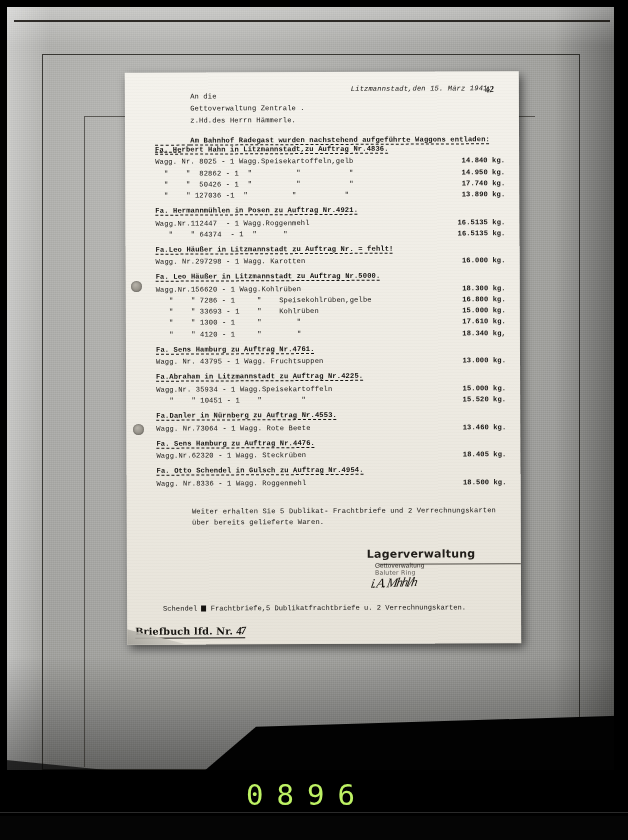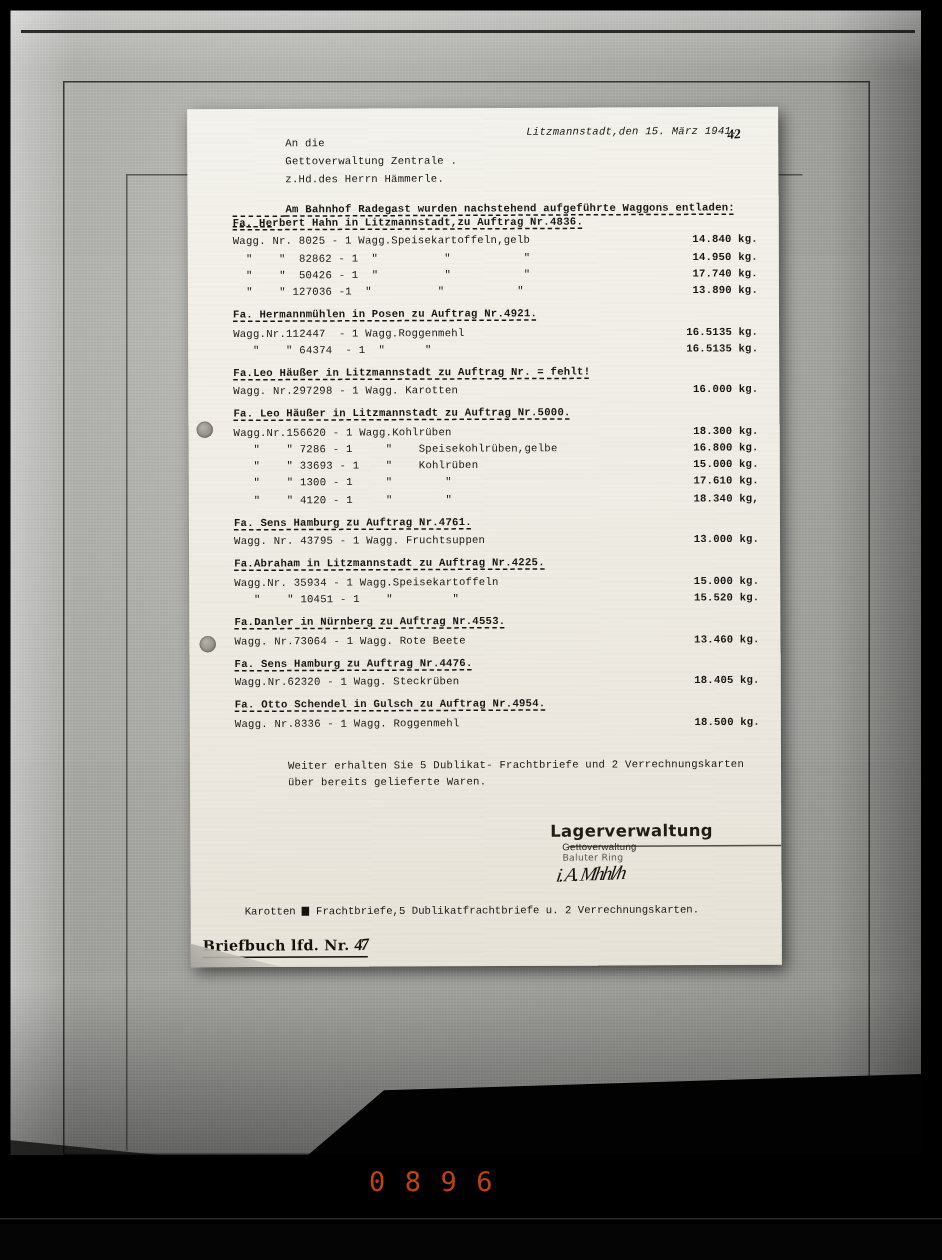--- a/index.html
+++ b/index.html
@@ -109,22 +109,22 @@
   .briefbuch .hand{font-family:"Liberation Serif",serif;font-style:italic;
     font-size:11px;letter-spacing:-1px;margin-left:3px;transform:rotate(-4deg);display:inline-block;}
 
   
   .hole{position:absolute;width:11px;height:11px;border-radius:50%;
     background:radial-gradient(circle at 40% 35%,#b7b3aa,#8f8b82 70%,#7d7a72 100%);
     box-shadow:inset 0 0 2px rgba(0,0,0,.5);}
 
   
   .framenum{position:absolute;left:246px;top:778px;
-    font-family:"DejaVu Sans Mono",monospace;font-size:18px;font-weight:400;
-    color:#c2410c;letter-spacing:13px;
+    font-family:"DejaVu Sans Mono",monospace;font-size:29px;font-weight:400;
+    color:#bef264;letter-spacing:13px;
     -webkit-text-stroke:0px;}
   .hairline{position:absolute;left:0;top:812px;width:628px;height:1px;background:#2a2a2a;}
   .caption{position:absolute;left:8px;top:818px;
     font-family:"DejaVu Sans",sans-serif;font-size:10.5px;font-weight:700;color:#f2f2f2;
     letter-spacing:.1px;}
   .blacktop{position:absolute;left:0;top:0;width:628px;height:7px;background:#000;}
   .blackleft{position:absolute;left:0;top:0;width:7px;height:780px;background:#000;}
   .blackright{position:absolute;right:0;top:0;width:14px;height:780px;background:#000;}
   .blackbot{position:absolute;left:0;top:770px;width:628px;height:46px;background:#000;}
 </style>
@@ -225,21 +225,21 @@
       <div class="l1">Lagerverwaltung</div>
       <div class="l2">Gettoverwaltung</div>
       <div class="l3">Baluter Ring</div>
       <div class="scribble">
         <span>i. A.</span>
         <span>Mhhl/h</span>
       </div>
     </div>
     <div class="sig-rule"></div>
 
-    <div class="anlagen"><span>Karotten </span><span class="blob"></span><span> Frachtbriefe,5 Dublikatfrachtbriefe u. 2 Verrechnungskarten.</span></div>
+    <div class="anlagen"><span>Schendel </span><span class="blob"></span><span> Frachtbriefe,5 Dublikatfrachtbriefe u. 2 Verrechnungskarten.</span></div>
 
     <div class="briefbuch">
       <span>Briefbuch lfd. Nr.</span><span class="hand">47</span>
     </div>
 
     <div class="fold"></div>
   </div>
 
   <div class="hole" style="left:131px;top:281px;"></div>
   <div class="hole" style="left:133px;top:424px;"></div>

